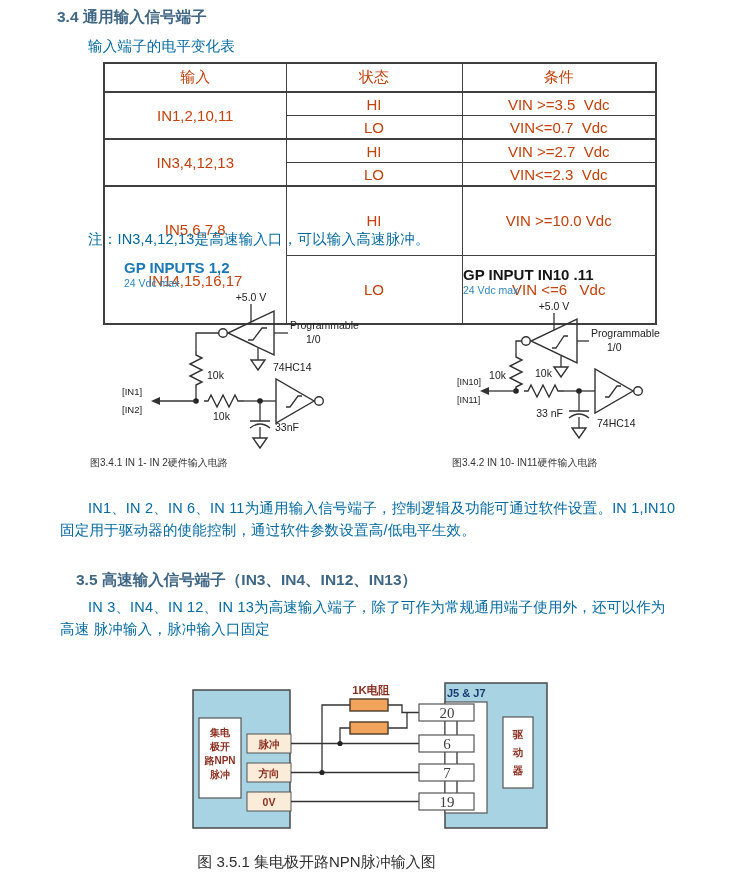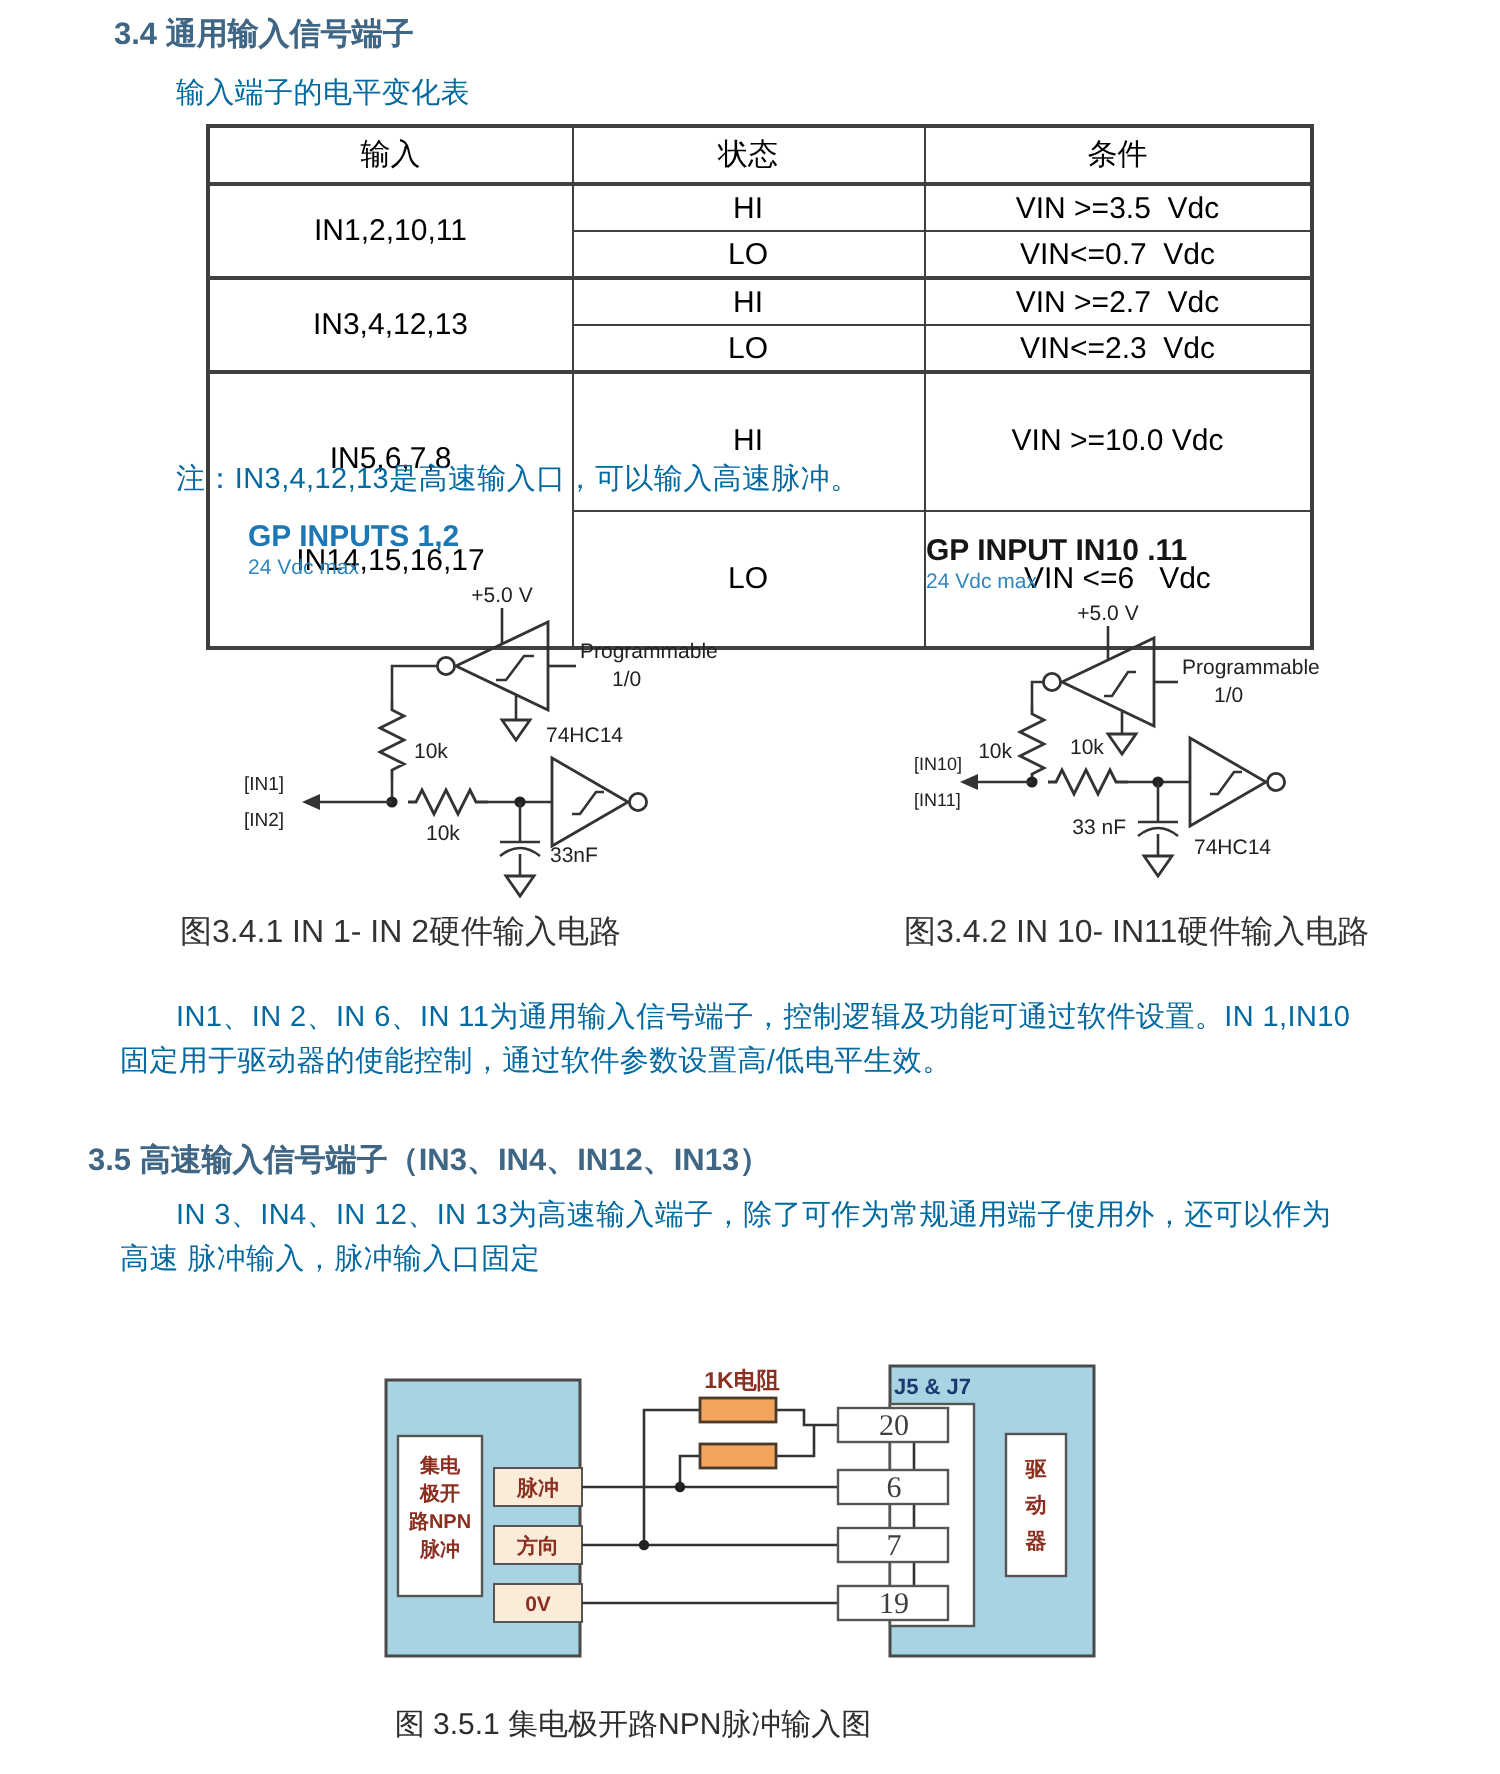--- a/index.html
+++ b/index.html
@@ -3,26 +3,26 @@
 <meta charset="utf-8">
 <style>
   html,body{margin:0;padding:0;background:#e9e9e9;}
   .page{
     position:relative;width:750px;height:887px;margin:0 auto;background:#ffffff;
     font-family:"Liberation Sans",sans-serif;color:#2e2e2e;overflow:hidden;
   }
   .abs{position:absolute;}
   .h-blue{color:#3f6684;font-size:15.5px;font-weight:bold;}
   .body-txt{font-size:14.5px;color:#0369a1;letter-spacing:0.2px;}
-  .caption{font-size:16px;color:#333;}
+  .caption{font-size:10px;color:#333;}
   
   table.lvl{border-collapse:collapse;border:2px solid #3f3f3f;table-layout:fixed;}
   table.lvl th,table.lvl td{
     border:1px solid #3f3f3f;text-align:center;vertical-align:middle;
-    font-size:15px;font-weight:normal;color:#000000;padding:0;white-space:pre;
+    font-size:15px;font-weight:normal;color:#c2410c;padding:0;white-space:pre;
   }
   table.lvl thead th{height:27px;border-bottom:2px solid #3f3f3f;font-size:15px;}
   table.lvl tbody td{height:22px;}
   table.lvl tr.grp td{border-top:2px solid #3f3f3f;}
   svg text{font-family:"Liberation Sans",sans-serif;}
   svg .wire{stroke:#333;stroke-width:1.3;fill:none;}
   svg .sym{stroke:#333;stroke-width:1.4;fill:none;}
   svg .lbl{fill:#222;font-size:10.5px;}
   svg .pin-num{font-family:"Liberation Serif",serif;font-size:15px;fill:#3f3f3f;}
   svg .cn{font-weight:bold;}
@@ -157,21 +157,21 @@
     <path class="wire" d="M124,154 V165"></path>
     <polygon class="sym" points="117,165 131,165 124,175" fill="#fff"></polygon>
   </svg>
 
   <div class="abs caption" style="left:90px;top:456px;">图3.4.1   IN 1- IN 2硬件输入电路</div>
   <div class="abs caption" style="left:452px;top:456px;text-align:center;">图3.4.2   IN 10- IN11硬件输入电路</div>
 
   <div class="abs body-txt" style="left:88px;top:499px;">IN1、IN 2、IN 6、IN 11为通用输入信号端子，控制逻辑及功能可通过软件设置。IN 1,IN10</div>
   <div class="abs body-txt" style="left:60px;top:521px;">固定用于驱动器的使能控制，通过软件参数设置高/低电平生效。</div>
 
-  <div class="abs h-blue" style="left:44px;top:570px;">3.5 高速输入信号端子（IN3、IN4、IN12、IN13）</div>
+  <div class="abs h-blue" style="left:76px;top:570px;">3.5 高速输入信号端子（IN3、IN4、IN12、IN13）</div>
   <div class="abs body-txt" style="left:88px;top:598px;">IN 3、IN4、IN 12、IN 13为高速输入端子，除了可作为常规通用端子使用外，还可以作为</div>
   <div class="abs body-txt" style="left:60px;top:620px;">高速 脉冲输入，脉冲输入口固定</div>
 
   <svg class="abs" style="left:185px;top:668px;" width="365" height="172" viewBox="0 0 365 172">
 
     <rect x="8" y="22" width="97" height="138" fill="#a7d3e2" stroke="#4a4a4a" stroke-width="1.5"></rect>
     <rect x="14" y="50" width="42" height="80" fill="#ffffff" stroke="#555" stroke-width="1.2"></rect>
     <text class="cn" x="35" y="68" font-size="10" fill="#8b3020" text-anchor="middle">集电</text>
     <text class="cn" x="35" y="82" font-size="10" fill="#8b3020" text-anchor="middle">极开</text>
     <text class="cn" x="35" y="96" font-size="10" fill="#8b3020" text-anchor="middle">路NPN</text>

